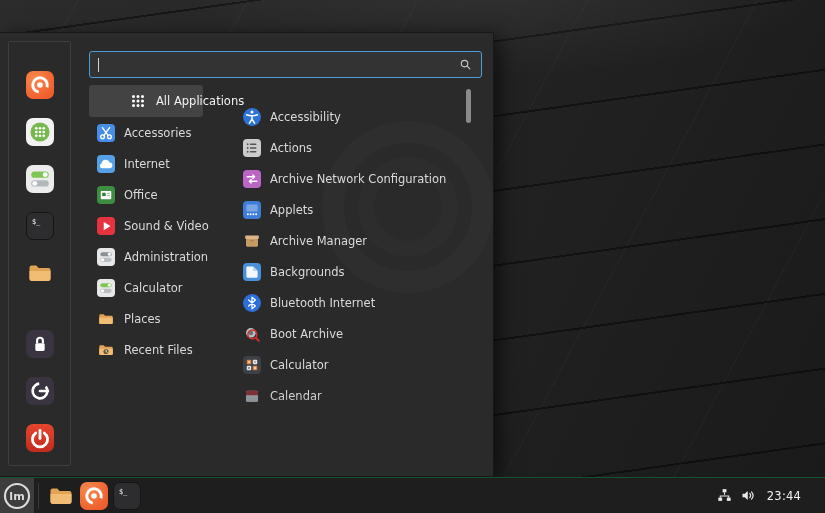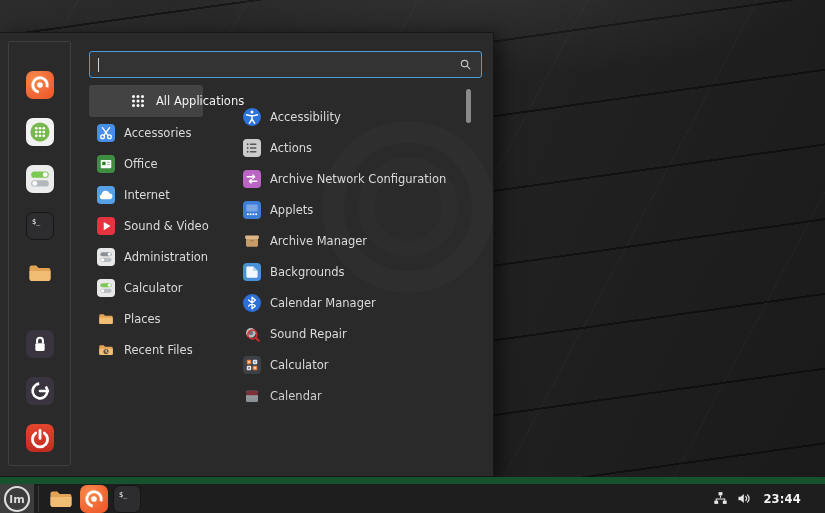--- a/index.html
+++ b/index.html
@@ -55,30 +55,30 @@
   .bg-rainbow{background:linear-gradient(135deg,#e5393c,#f5a623 25%,#7ac943 50%,#29a3dd 75%,#8e44ad 100%);}
   .bg-firefox{background:radial-gradient(circle at 32% 28%,#f88a4e,#ef5f2e 75%);}
   .bg-power{background:linear-gradient(180deg,#e6452f,#c22b20);}
   .bg-dark{background:#39343f;}
   .fade{position:absolute;left:235px;top:358px;width:239px;height:85px;pointer-events:none;
     background:linear-gradient(to bottom, rgba(42,42,42,0) 0%, rgba(42,42,42,.55) 45%, rgba(42,42,42,.95) 82%, #2a2a2a 100%);}
   .sb-thumb{position:absolute;left:466px;top:56px;width:5px;height:34px;background:#8a8a8a;border-radius:2.5px;}
 
   
   .taskbar{position:absolute;left:0;top:477px;width:825px;height:36px;background:#1e1e1e;
-    border-top:7px solid #14532d;display:flex;align-items:center;}
+    border-top:1px solid #14532d;display:flex;align-items:center;}
   .menu-btn{width:34px;height:100%;background:#3d3d3d;display:flex;align-items:center;justify-content:center;}
   .menu-btn .logo{width:28px;height:28px;position:relative;}
   .tb-sep{width:1px;height:26px;background:#3a3a3a;margin-left:4px;}
   .launchers{display:flex;align-items:center;gap:5px;margin-left:8px;}
   .tb-icon{width:28px;height:28px;border-radius:7px;position:relative;}
   .tb-icon svg{position:absolute;inset:0;}
   .tray{margin-left:auto;display:flex;align-items:center;gap:7px;}
   .tray-icon{width:17px;height:17px;position:relative;}
-  .clock{font-size:11.5px;font-weight:700;color:#f2f2f2;letter-spacing:.2px;margin-left:3px;}
+  .clock{font-size:11.5px;font-weight:400;color:#f2f2f2;letter-spacing:.2px;margin-left:3px;}
   .edge-strip{width:9px;height:100%;margin-left:8px;background:#2d2d2d;border-left:1px solid #404040;}
   .bg-terminal{background:#2d2d2f;border:1px solid #151515;}
 </style>
 </head>
 <body>
 
 <div class="screen">
   <div class="wallpaper"></div>
 
   <div class="menu">
@@ -175,37 +175,37 @@
           <span class="mini" style="background: rgb(71, 143, 230);">
             <svg viewBox="0 0 24 24" width="100%" height="100%">
               <path d="M7.2 4.8L14.6 15M16.8 4.8L9.4 15" stroke="#fff" stroke-width="1.8" stroke-linecap="round"></path>
               <circle cx="7.4" cy="17" r="2.5" fill="none" stroke="#fff" stroke-width="1.8"></circle>
               <circle cx="16.6" cy="17" r="2.5" fill="none" stroke="#fff" stroke-width="1.8"></circle>
             </svg>
           </span>
           <span class="row-label">Accessories</span>
         </div>
         <div class="row">
+          <span class="mini" style="background: rgb(86, 160, 232);">
+            <svg viewBox="0 0 24 24" width="100%" height="100%">
+              <path d="M7 17.5h9.5a3.8 3.8 0 0 0 .4-7.6A5.5 5.5 0 0 0 6.3 11 3.3 3.3 0 0 0 7 17.5z" fill="#fff"></path>
+            </svg>
+          </span>
+          <span class="row-label">Internet</span>
+        </div>
+        <div class="row">
           <span class="mini" style="background: rgb(61, 142, 65);">
             <svg viewBox="0 0 24 24" width="100%" height="100%">
               <rect x="5" y="6.5" width="14" height="11" rx="1.2" fill="#fff"></rect>
               <rect x="7" y="9" width="4.5" height="4.5" fill="#2f7d33"></rect>
               <rect x="13.2" y="9" width="4" height="1.6" fill="#9fca9f"></rect>
               <rect x="13.2" y="11.9" width="4" height="1.6" fill="#9fca9f"></rect>
             </svg>
           </span>
           <span class="row-label">Office</span>
-        </div>
-        <div class="row">
-          <span class="mini" style="background: rgb(86, 160, 232);">
-            <svg viewBox="0 0 24 24" width="100%" height="100%">
-              <path d="M7 17.5h9.5a3.8 3.8 0 0 0 .4-7.6A5.5 5.5 0 0 0 6.3 11 3.3 3.3 0 0 0 7 17.5z" fill="#fff"></path>
-            </svg>
-          </span>
-          <span class="row-label">Internet</span>
         </div>
         <div class="row">
           <span class="mini" style="background: rgb(229, 52, 63);">
             <svg viewBox="0 0 24 24" width="100%" height="100%">
               <path d="M9 6.5l9 5.5-9 5.5z" fill="#fff"></path>
             </svg>
           </span>
           <span class="row-label">Sound &amp; Video</span>
         </div>
         <div class="row">
@@ -312,32 +312,32 @@
             </svg>
           </span>
           <span class="row-label">Backgrounds</span>
         </div>
         <div class="row">
           <span class="mini round" style="background: rgb(45, 111, 217);">
             <svg viewBox="0 0 24 24" width="100%" height="100%">
               <path d="M7.5 8l9 8-4.5 3.8V4.2L16.5 8l-9 8" fill="none" stroke="#fff" stroke-width="1.7" stroke-linejoin="round" stroke-linecap="round"></path>
             </svg>
           </span>
-          <span class="row-label">Calendar Manager</span>
+          <span class="row-label">Bluetooth Internet</span>
         </div>
         <div class="row">
           <span class="mini" style="background: transparent;">
             <svg viewBox="0 0 24 24" width="100%" height="100%">
               <circle cx="10.5" cy="10.5" r="6.5" fill="#b9bec3"></circle>
               <circle cx="10.5" cy="10.5" r="3" fill="#6d7277"></circle>
               <circle cx="12.5" cy="12.5" r="6" fill="none" stroke="#cf3030" stroke-width="2"></circle>
               <path d="M17 17l4 4" stroke="#cf3030" stroke-width="2.6" stroke-linecap="round"></path>
             </svg>
           </span>
-          <span class="row-label">Sound Repair</span>
+          <span class="row-label">Boot Archive</span>
         </div>
         <div class="row">
           <span class="mini" style="background: rgb(60, 65, 71);">
             <svg viewBox="0 0 24 24" width="100%" height="100%">
               <rect x="5" y="5" width="6" height="6" rx="1.2" fill="#e8813c"></rect>
               <rect x="13" y="5" width="6" height="6" rx="1.2" fill="#dfe3e6"></rect>
               <rect x="5" y="13" width="6" height="6" rx="1.2" fill="#dfe3e6"></rect>
               <rect x="13" y="13" width="6" height="6" rx="1.2" fill="#e8813c"></rect>
               <path d="M8 6.8v2.4M6.8 8h2.4" stroke="#fff" stroke-width="1"></path>
               <path d="M14.8 8h2.4" stroke="#555" stroke-width="1"></path>

